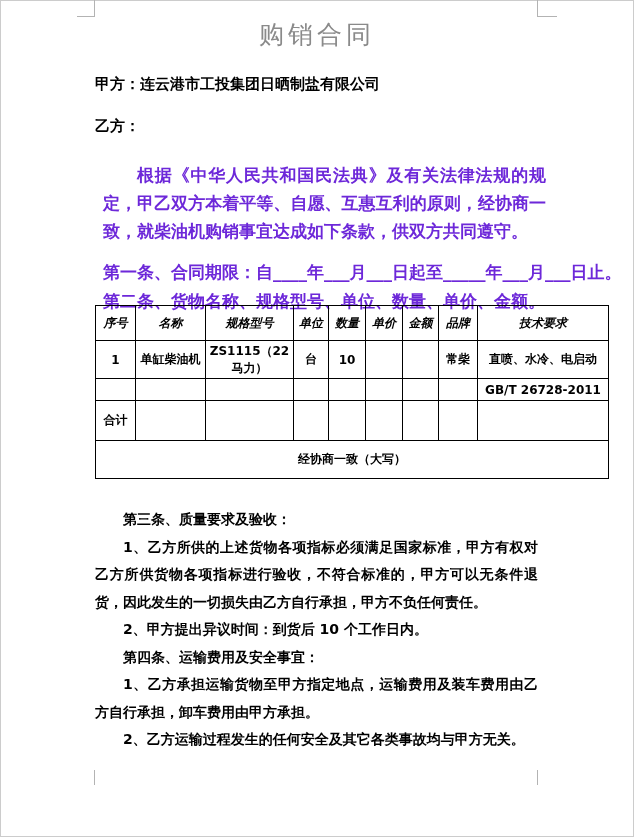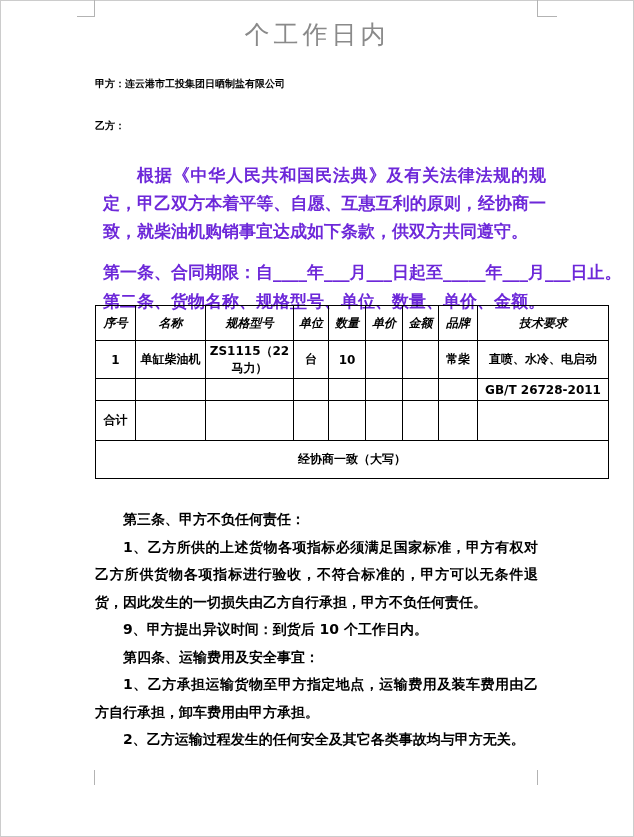--- a/index.html
+++ b/index.html
@@ -32,21 +32,21 @@
     font-family: "DejaVu Serif", "Liberation Serif", serif;
     font-size: 25px;
     letter-spacing: 4px;
     color: #8a8a8a;
     font-weight: 400;
   }
   .line {
     position: absolute;
     left: 95px;
     width: 443px;
-    font-size: 10px;
+    font-size: 15px;
     font-weight: 600;
     color: #000000;
     line-height: 20px;
     white-space: nowrap;
   }
   .party-a { top: 74px; }
   .party-b { top: 116px; }
   .para {
     position: absolute;
     left: 95px;
@@ -112,21 +112,21 @@
 
 <div class="page">
 
   <div class="mark mark-tl-v"></div>
   <div class="mark mark-tl-h"></div>
   <div class="mark mark-tr-v"></div>
   <div class="mark mark-tr-h"></div>
   <div class="mark mark-bl-v"></div>
   <div class="mark mark-br-v"></div>
 
-  <div class="doc-title">个工作日内</div>
+  <div class="doc-title">购销合同</div>
 
   <div class="line party-a">甲方：连云港市工投集团日晒制盐有限公司</div>
   <div class="line party-b">乙方：</div>
 
   <p class="para preamble">根据《中华人民共和国民法典》及有关法律法规的规定，甲乙双方本着平等、自愿、互惠互利的原则，经协商一致，就柴油机购销事宜达成如下条款，供双方共同遵守。</p>
 
   <p class="para clause-2">第二条、货物名称、规格型号、单位、数量、单价、金额。</p>
 
   <p class="para clause-1">第一条、合同期限：自____年___月___日起至_____年___月___日止。</p>
 
@@ -187,21 +187,21 @@
       <td></td>
       <td></td>
     </tr>
     <tr class="amount-row">
       <td colspan="9">经协商一致（大写）</td>
     </tr>
   </tbody>
     </table>
 
   <div class="section">
-    <p>第三条、甲方不负任何责任：</p>
+    <p>第三条、质量要求及验收：</p>
     <p>1、乙方所供的上述货物各项指标必须满足国家标准，甲方有权对乙方所供货物各项指标进行验收，不符合标准的，甲方可以无条件退货，因此发生的一切损失由乙方自行承担，甲方不负任何责任。</p>
-    <p>9、甲方提出异议时间：到货后 10 个工作日内。</p>
+    <p>2、甲方提出异议时间：到货后 10 个工作日内。</p>
     <p>第四条、运输费用及安全事宜：</p>
     <p>1、乙方承担运输货物至甲方指定地点，运输费用及装车费用由乙方自行承担，卸车费用由甲方承担。</p>
     <p>2、乙方运输过程发生的任何安全及其它各类事故均与甲方无关。</p>
   </div>
 
 </div>
 
 </body></html>

